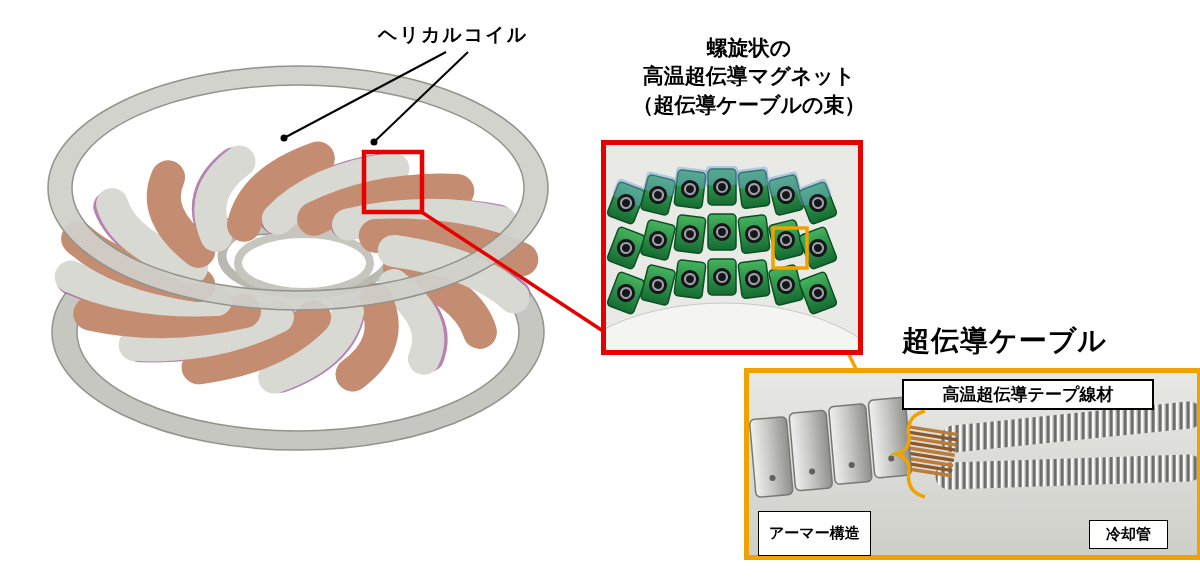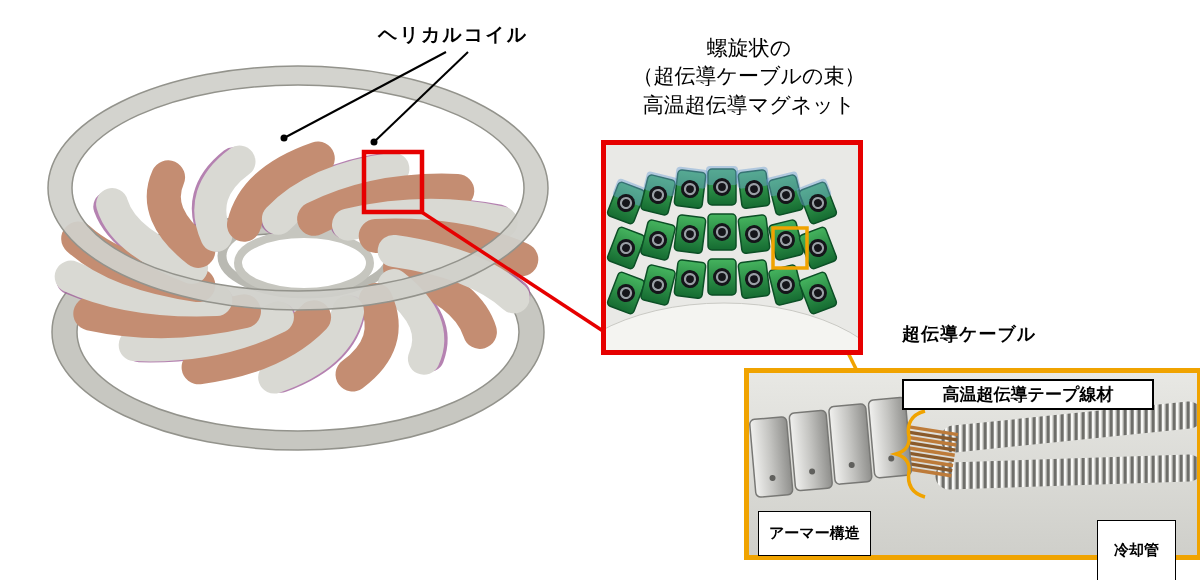--- a/index.html
+++ b/index.html
@@ -13,43 +13,43 @@
   }
   .stage { position:absolute; inset:0; width:1200px; height:580px;margin-left:16px; }
   #main-art { position:absolute; left:0; top:0; }
 
   .lbl-helical {
     position:absolute; left:362px; top:22px;
     font-size:19px; font-weight:bold; letter-spacing:2px;
   }
   .magnet-title {
     position:absolute; left:563px; top:34px; width:340px;
-    text-align:center; font-size:21px; font-weight:normal; line-height:1.35;
+    text-align:center; font-size:21px; font-weight:bold; line-height:1.35;
   }
   .red-box {
     position:absolute; left:585px; top:140px; width:262px; height:215px;
     border:5px solid #e60000; background:#ffffff;
   }
   .red-box svg { display:block; }
   .cable-title {
     position:absolute; left:886px; top:322px;
-    font-size:18px; font-weight:bold; letter-spacing:1px;
+    font-size:28px; font-weight:bold; letter-spacing:1px;
   }
   .yellow-box {
     position:absolute; left:728px; top:368px; width:458px; height:192px;
     border:5px solid #f0a300; background:#4d7c0f;
   }
   .yellow-box svg { display:block; }
   .tag {
     position:absolute; background:#ffffff; border:2px solid #000;
     font-weight:bold; text-align:center; white-space:nowrap;
   }
   .tag-hts  { left:153px; top:6px;  width:252px; height:31px; line-height:27px; font-size:17px; }
   .tag-armor{ left:9px;  top:138px; padding:12px 10px; font-size:15px; border-width:1.5px; }
-  .tag-pipe { left:348px; top:147px; padding:20px 16px; font-size:15px; border-width:1.5px; }
+  .tag-pipe { left:340px; top:147px; padding:4px 16px; font-size:15px; border-width:1.5px; }
 </style>
 </head>
 <body>
 
 <div class="stage">
 
   <svg id="main-art" width="1200" height="580" viewBox="0 0 1200 580">
     <g>
 
       <path fill-rule="evenodd" fill="#c7c7c1" stroke="#93938c" stroke-width="1.5" d="M 528,332 A 246,118 0 1 0 36,332 A 246,118 0 1 0 528,332 Z
@@ -101,22 +101,22 @@
 
     <rect x="348" y="152" width="58" height="60" fill="none" stroke="#e60000" stroke-width="4.5"></rect>
     <line x1="404" y1="211" x2="587" y2="331" stroke="#e60000" stroke-width="3.5"></line>
     <line x1="789" y1="265" x2="841" y2="371" stroke="#f0a300" stroke-width="3.5"></line>
   </svg>
 
   <div class="lbl-helical">ヘリカルコイル</div>
 
   <div class="magnet-title">
     <div>螺旋状の</div>
+    <div>高温超伝導マグネット</div>
     <div>（超伝導ケーブルの束）</div>
-    <div>高温超伝導マグネット</div>
   </div>
 
   <div class="red-box">
     <svg width="252" height="205" viewBox="0 0 252 205">
       <defs>
         <linearGradient id="grn" x1="0" y1="0" x2="0" y2="1">
           <stop offset="0" stop-color="#45b35e"></stop>
             <stop offset="1" stop-color="#156b31"></stop>
         </linearGradient>
       </defs>

